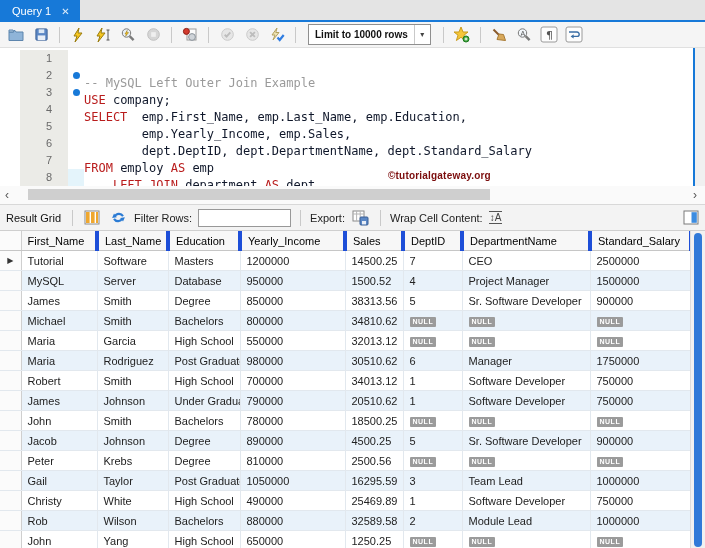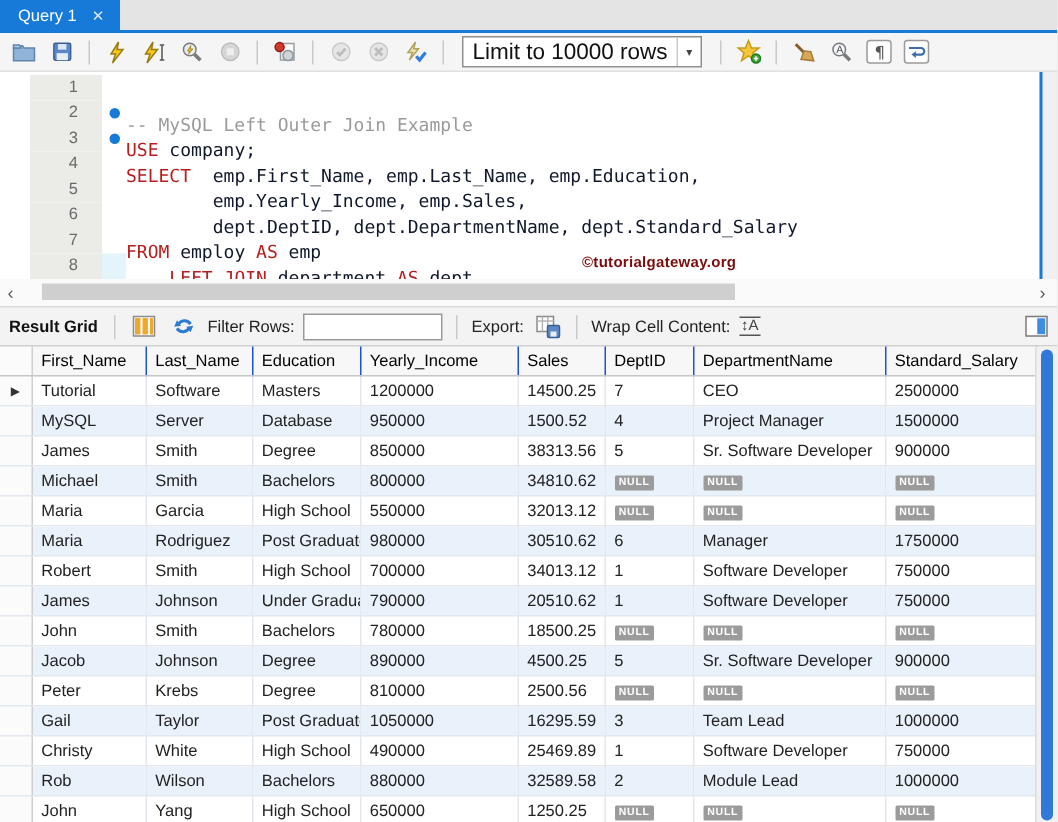--- a/index.html
+++ b/index.html
@@ -13,21 +13,21 @@
   .tab .close{color:rgba(255,255,255,.85);font-size:10px;cursor:default;}
   .blue-line{height:2px;background:#1779d8;}
 
   
   .toolbar{height:25px;background:#f5f5f5;border-bottom:1px solid #e0e0e0;
            display:flex;align-items:center;padding:0 6px;gap:5px;}
   .tbtn{width:20px;height:19px;display:flex;align-items:center;justify-content:center;}
   .tsep{width:1px;height:16px;background:#c9c9c9;margin:0 3px;}
   .limit-dd{display:flex;align-items:center;height:19px;background:#fff;border:1px solid #8f8f8f;
             margin:0 4px;}
-  .limit-dd .dd-label{padding:0 6px;font-size:15px;color:#111;white-space:nowrap;}
+  .limit-dd .dd-label{padding:0 6px;font-size:10px;color:#111;white-space:nowrap;font-weight:bold;}
   .limit-dd .dd-caret{width:15px;align-self:stretch;border-left:1px solid #c9c9c9;
             display:flex;align-items:center;justify-content:center;font-size:8px;color:#444;}
 
   
   .editor{position:relative;height:138px;background:#fff;overflow:hidden;}
   .editor-lines{padding-top:2px;}
   .line-row{display:flex;height:17px;line-height:17px;font-family:"DejaVu Sans Mono",monospace;font-size:12px;}
   .lmargin{width:20px;background:#fff;flex:none;}
   .lnum{width:48px;flex:none;background:#ebebe7;color:#6a6a6a;text-align:right;
         padding-right:16px;box-sizing:border-box;font-family:"Liberation Sans",sans-serif;font-size:11px;}
@@ -46,31 +46,31 @@
 
   
   .hscroll{height:18px;background:#fafafa;border-bottom:1px solid #d8d8d8;position:relative;}
   .hs-arrow{position:absolute;top:1px;font-size:12px;color:#555;line-height:16px;}
   .hs-left{left:5px;} .hs-right{right:8px;}
   .hs-thumb{position:absolute;left:28px;top:3px;width:462px;height:11px;background:#cfcfcf;}
 
   
   .rtoolbar{height:25px;background:#f3f3f3;border-bottom:1px solid #cfcfcf;
             display:flex;align-items:center;padding:0 4px;gap:6px;}
-  .rtitle{font-weight:bold;color:#111;margin:0 2px;}
+  .rtitle{font-weight:normal;color:#111;margin:0 2px;}
   .rlabel{color:#222;}
   .filter-input{width:85px;height:16px;border:1px solid #989898;font-size:11px;padding:0 3px;}
   .rspacer{flex:1;}
 
   
   .gridwrap{position:relative;height:320px;}
   table.grid{border-collapse:collapse;table-layout:fixed;width:691px;font-size:11px;}
   table.grid th,table.grid td{height:19px;padding:0 0 0 6px;text-align:left;font-weight:normal;
        white-space:nowrap;overflow:hidden;border-right:1px solid #e2e8ee;border-bottom:1px solid #e2e8ee;}
-  table.grid th{background:#f7f7f7;border-right:1px solid #1d4ed8;border-bottom:1px solid #c6c6c6;color:#000;}
+  table.grid th{background:#f7f7f7;border-right:4px solid #1d4ed8;border-bottom:1px solid #c6c6c6;color:#000;}
   table.grid td.sel,table.grid th.sel{background:#fbfbfb;border-right:1px solid #cfcfcf;
        text-align:center;padding:0;color:#333;font-size:8px;}
   table.grid tr.alt td{background:#e9f2fa;}
   table.grid tr.alt td.sel{background:#fbfbfb;}
   .null-badge{display:inline-block;background:#9b9b9b;color:#fff;font-size:7px;font-weight:bold;
        padding:1px 3px 1px 3px;letter-spacing:.5px;line-height:8px;border-radius:1px;vertical-align:1px;}
   .vscroll{position:absolute;top:0;right:0;width:14px;height:320px;background:#f1f1f1;
        border-left:1px solid #dcdcdc;}
   .vthumb{position:absolute;left:3px;top:2px;width:8px;height:314px;background:#3079d8;border-radius:4px;}
 

